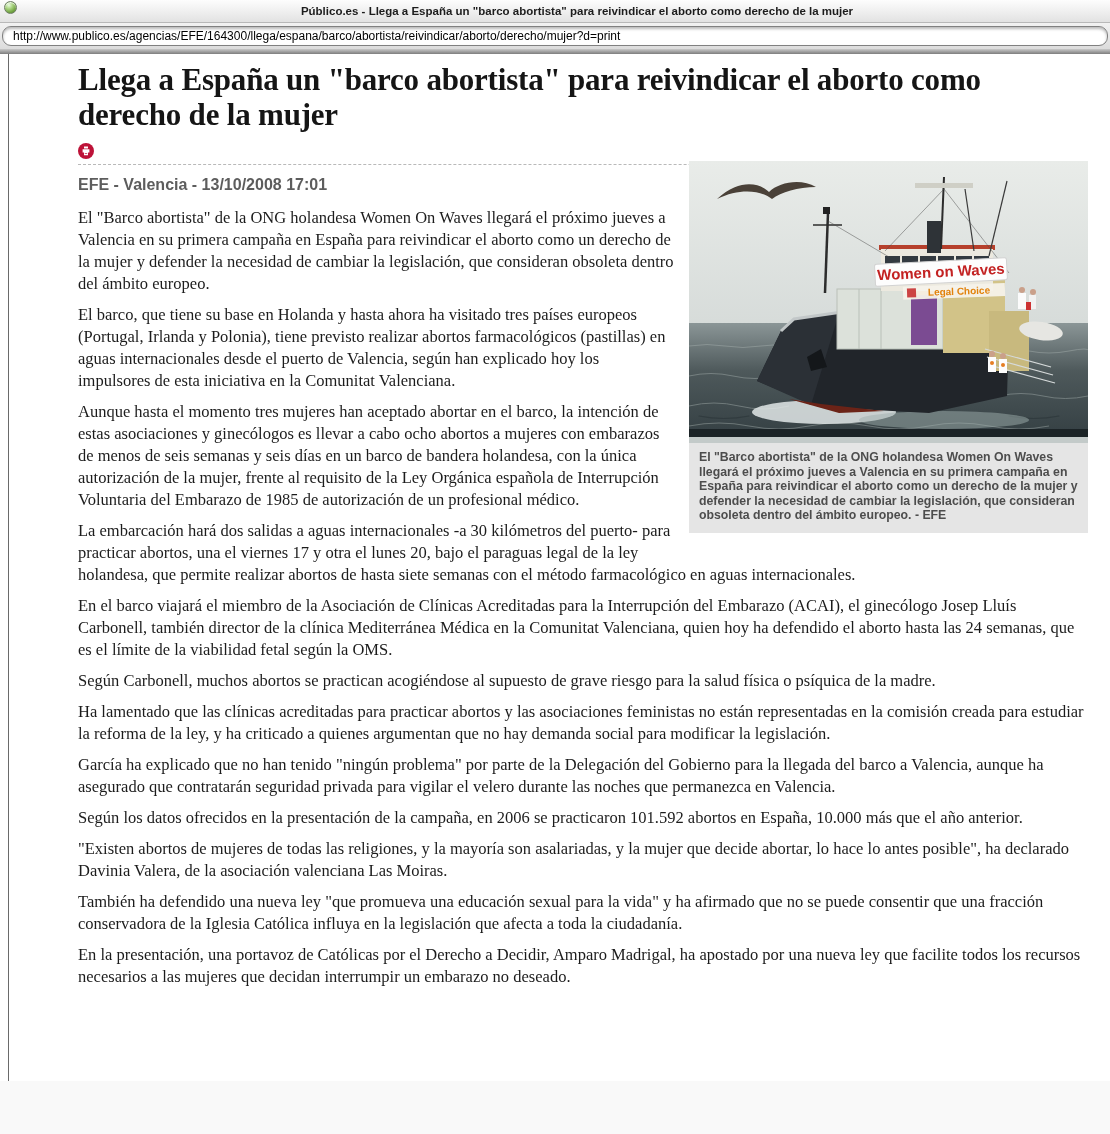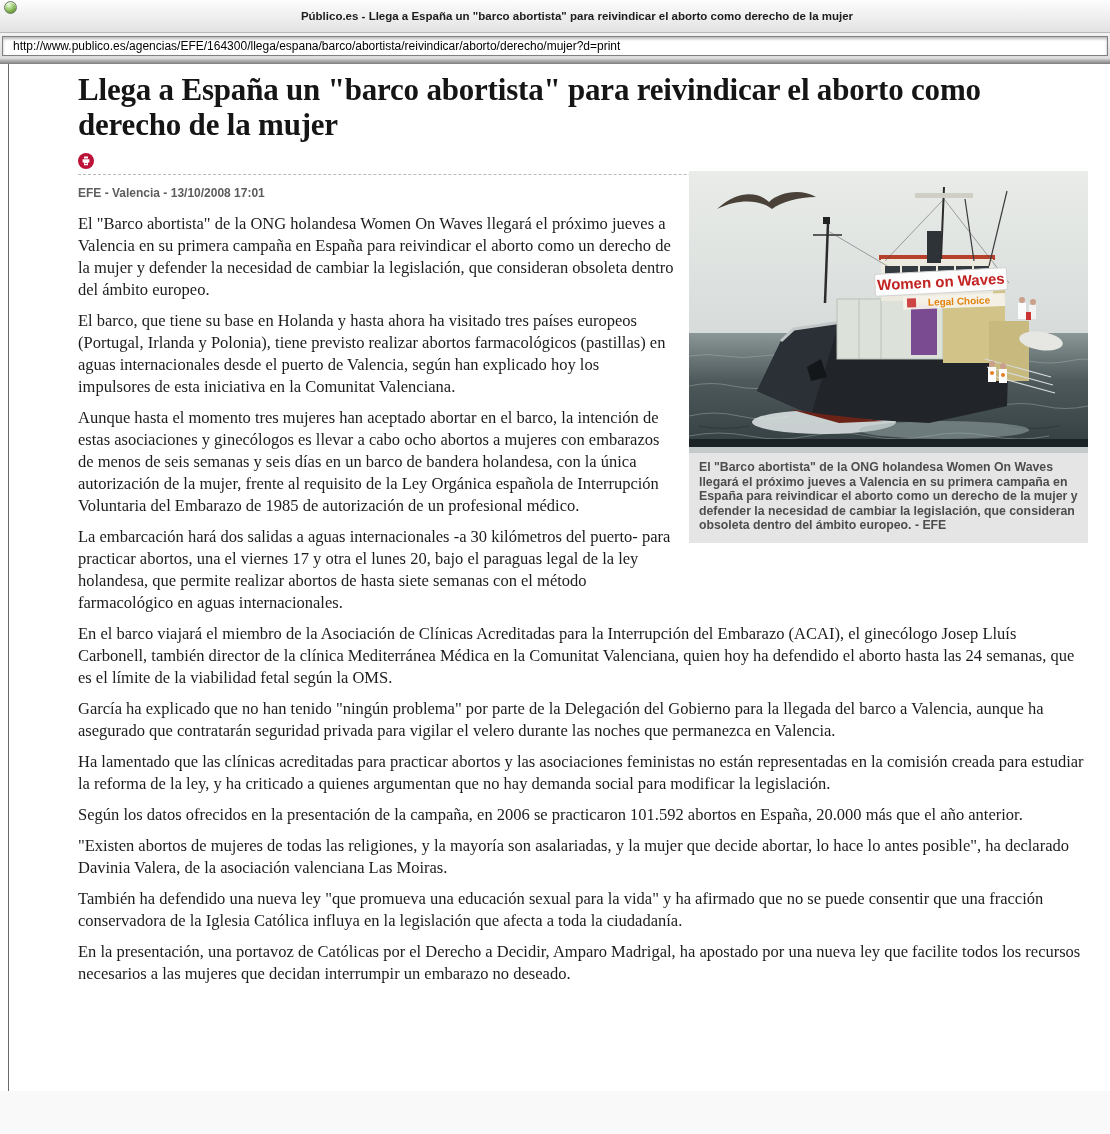--- a/index.html
+++ b/index.html
@@ -1,38 +1,38 @@
 <!DOCTYPE html>
 <html><head>
 <meta charset="utf-8">
 <style>
   * { margin:0; padding:0; box-sizing:border-box; }
   html,body { width:1110px; }
   body { width:1110px; height:1134px; background:#fff; font-family:"Liberation Sans",sans-serif; overflow:hidden; }
 
   
   .titlebar {
-    height:33px; position:relative;
+    height:23px; position:relative;
     background:linear-gradient(#fdfdfd,#ededed 60%,#e2e2e2);
     border-bottom:1px solid #b8b8b8;
     display:flex; align-items:center; justify-content:center;padding-left:44px;
   }
   .win-btn {
     position:absolute; left:4px; top:1px; width:13px; height:13px; border-radius:50%;
     background:radial-gradient(circle at 35% 28%, #eafbe0 0%, #a8d37f 35%, #6fa13e 70%, #4e7c2a 100%);
     border:1px solid #6d7d63;
     box-shadow:inset 0 1px 1px rgba(255,255,255,.8);
   }
   .titlebar-text { font-size:11.5px; font-weight:bold; color:#1c1c1c; white-space:nowrap; }
   .urlbar {
     height:26px; background:linear-gradient(#f2f2f2,#dcdcdc);
     display:flex; align-items:center; padding:0 2px;
   }
   .url-input {
-    flex:1; height:20px; border:1px solid #808080; border-radius:0;
+    flex:1; height:20px; border:1px solid #808080; border-radius:9px;
     background:#fff; box-shadow:inset 0 2px 3px rgba(0,0,0,.28);
     font-family:"Liberation Sans",sans-serif; font-size:12px; color:#000;
     padding:0 10px; outline:none;
   }
   .chrome-edge { height:5px; background:linear-gradient(#cicccc,#b9b9b9 40%,#7d7d7d 100%); background:linear-gradient(#c9c9c9,#7d7d7d); }
 
   
   .content { background:#fff; min-height:1027px; position:relative; }
   .content::before { content:""; position:absolute; left:8px; top:0; bottom:0; width:1px; background:#6a6a6a; }
   .page-inner { padding:8px 22px 0 78px; }
@@ -43,21 +43,21 @@
     margin-bottom:9px;
   }
   .icon-row { height:18px; margin-top:2px; }
   .print-icon {
     display:inline-block; width:16px; height:16px; border-radius:50%;
     background:#bd1238; text-align:center; line-height:14px; cursor:pointer;
   }
   .print-icon svg { vertical-align:middle; }
   .dashed-rule { border-bottom:1px dashed #b9b9b9; margin:5px 36px 0 0; }
 
-  .byline { font-size:12px; font-weight:bold; color:#5d5d5d; margin-top:11px; }
+  .byline { font-size:16px; font-weight:bold; color:#5d5d5d; margin-top:11px; }
 
   .photo-figure {
     float:right; width:399px; margin:-4px 0 30px 14px;
   }
   .photo-figure svg { display:block; }
   .photo-caption {
     background:#e5e5e5; color:#4d4d4d; font-size:12.3px; line-height:14.5px;
     font-weight:bold; padding:7px 10px 10px;
   }
 
@@ -203,23 +203,24 @@
     </figure>
 
     <div class="byline">EFE - Valencia - 13/10/2008 17:01</div>
 
     <div class="article-body">
       <p>El "Barco abortista" de la ONG holandesa Women On Waves llegará el próximo jueves a Valencia en su primera campaña en España para reivindicar el aborto como un derecho de la mujer y defender la necesidad de cambiar la legislación, que consideran obsoleta dentro del ámbito europeo.</p>
       <p>El barco, que tiene su base en Holanda y hasta ahora ha visitado tres países europeos (Portugal, Irlanda y Polonia), tiene previsto realizar abortos farmacológicos (pastillas) en aguas internacionales desde el puerto de Valencia, según han explicado hoy los impulsores de esta iniciativa en la Comunitat Valenciana.</p>
       <p>Aunque hasta el momento tres mujeres han aceptado abortar en el barco, la intención de estas asociaciones y ginecólogos es llevar a cabo ocho abortos a mujeres con embarazos de menos de seis semanas y seis días en un barco de bandera holandesa, con la única autorización de la mujer, frente al requisito de la Ley Orgánica española de Interrupción Voluntaria del Embarazo de 1985 de autorización de un profesional médico.</p>
       <p>La embarcación hará dos salidas a aguas internacionales -a 30 kilómetros del puerto- para practicar abortos, una el viernes 17 y otra el lunes 20, bajo el paraguas legal de la ley holandesa, que permite realizar abortos de hasta siete semanas con el método farmacológico en aguas internacionales.</p>
       <p>En el barco viajará el miembro de la Asociación de Clínicas Acreditadas para la Interrupción del Embarazo (ACAI), el ginecólogo Josep Lluís Carbonell, también director de la clínica Mediterránea Médica en la Comunitat Valenciana, quien hoy ha defendido el aborto hasta las 24 semanas, que es el límite de la viabilidad fetal según la OMS.</p>
+      <p>Según Carbonell, muchos abortos se practican acogiéndose al supuesto de grave riesgo para la salud física o psíquica de la madre.</p>
+      <p>Ha lamentado que las clínicas acreditadas para practicar abortos y las asociaciones feministas no están representadas en la comisión creada para estudiar la reforma de la ley, y ha criticado a quienes argumentan que no hay demanda social para modificar la legislación.</p>
       <p>García ha explicado que no han tenido "ningún problema" por parte de la Delegación del Gobierno para la llegada del barco a Valencia, aunque ha asegurado que contratarán seguridad privada para vigilar el velero durante las noches que permanezca en Valencia.</p>
-      <p>Ha lamentado que las clínicas acreditadas para practicar abortos y las asociaciones feministas no están representadas en la comisión creada para estudiar la reforma de la ley, y ha criticado a quienes argumentan que no hay demanda social para modificar la legislación.</p>
-      <p>Según los datos ofrecidos en la presentación de la campaña, en 2006 se practicaron 101.592 abortos en España, 20.000 más que el año anterior.</p>
+      <p>Según los datos ofrecidos en la presentación de la campaña, en 2006 se practicaron 101.592 abortos en España, 10.000 más que el año anterior.</p>
       <p>"Existen abortos de mujeres de todas las religiones, y la mayoría son asalariadas, y la mujer que decide abortar, lo hace lo antes posible", ha declarado Davinia Valera, de la asociación valenciana Las Moiras.</p>
       <p>También ha defendido una nueva ley "que promueva una educación sexual para la vida" y ha afirmado que no se puede consentir que una fracción conservadora de la Iglesia Católica influya en la legislación que afecta a toda la ciudadanía.</p>
       <p>En la presentación, una portavoz de Católicas por el Derecho a Decidir, Amparo Madrigal, ha apostado por una nueva ley que facilite todos los recursos necesarios a las mujeres que decidan interrumpir un embarazo no deseado.</p>
     </div>
 
   </div>
 </div>
 
 <div class="footer-strip"></div>
 

